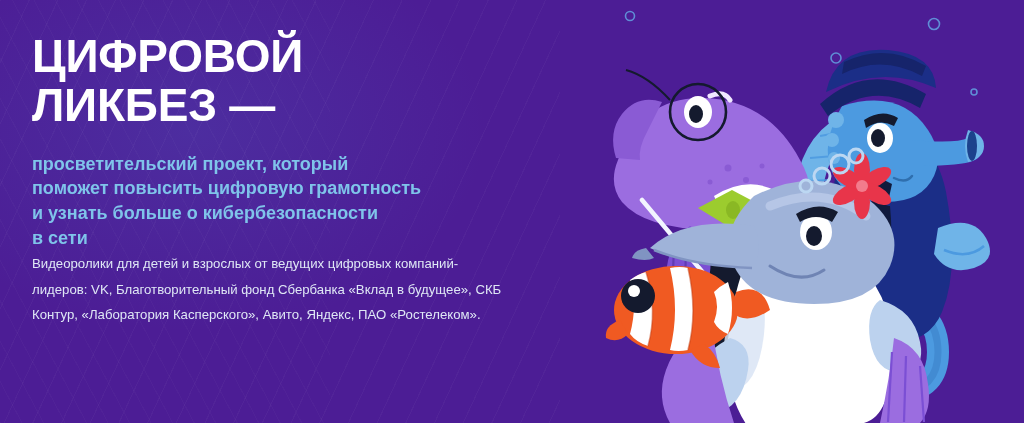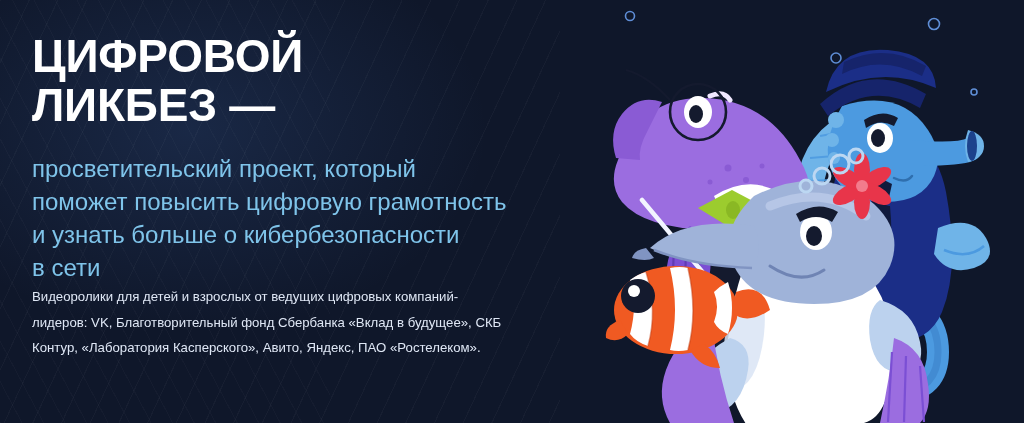--- a/index.html
+++ b/index.html
@@ -10,21 +10,21 @@
     height: 423px;
     overflow: hidden;
     background: #1c428c;
     font-family: "Liberation Sans", sans-serif;
   }
 
   .banner {
     position: relative;
     width: 1024px;
     height: 423px;
-    background: #0f172a;
+    background: #4c1d95;
     overflow: hidden;
   }
 
   
   .bg-texture {
     position: absolute;
     left: 0; top: 0;
     width: 560px; height: 423px;
     background-image:
       repeating-linear-gradient(
@@ -73,23 +73,23 @@
     line-height: 1.06;
     font-weight: 700;
     letter-spacing: -0.2px;
     text-transform: uppercase;
     white-space: pre-line;
   }
 
   .subhead {
     margin-top: 22px;
     color: #7fc4ea;
-    font-size: 24px;
+    font-size: 18px;
     line-height: 1.38;
-    font-weight: 400;
+    font-weight: 700;
     white-space: pre-line;
     max-width: 510px;
   }
 
   .body-copy {
     color: #dfe7f5;
     font-size: 13.2px;
     line-height: 1.95;
     font-weight: 400;
     white-space: pre-line;

